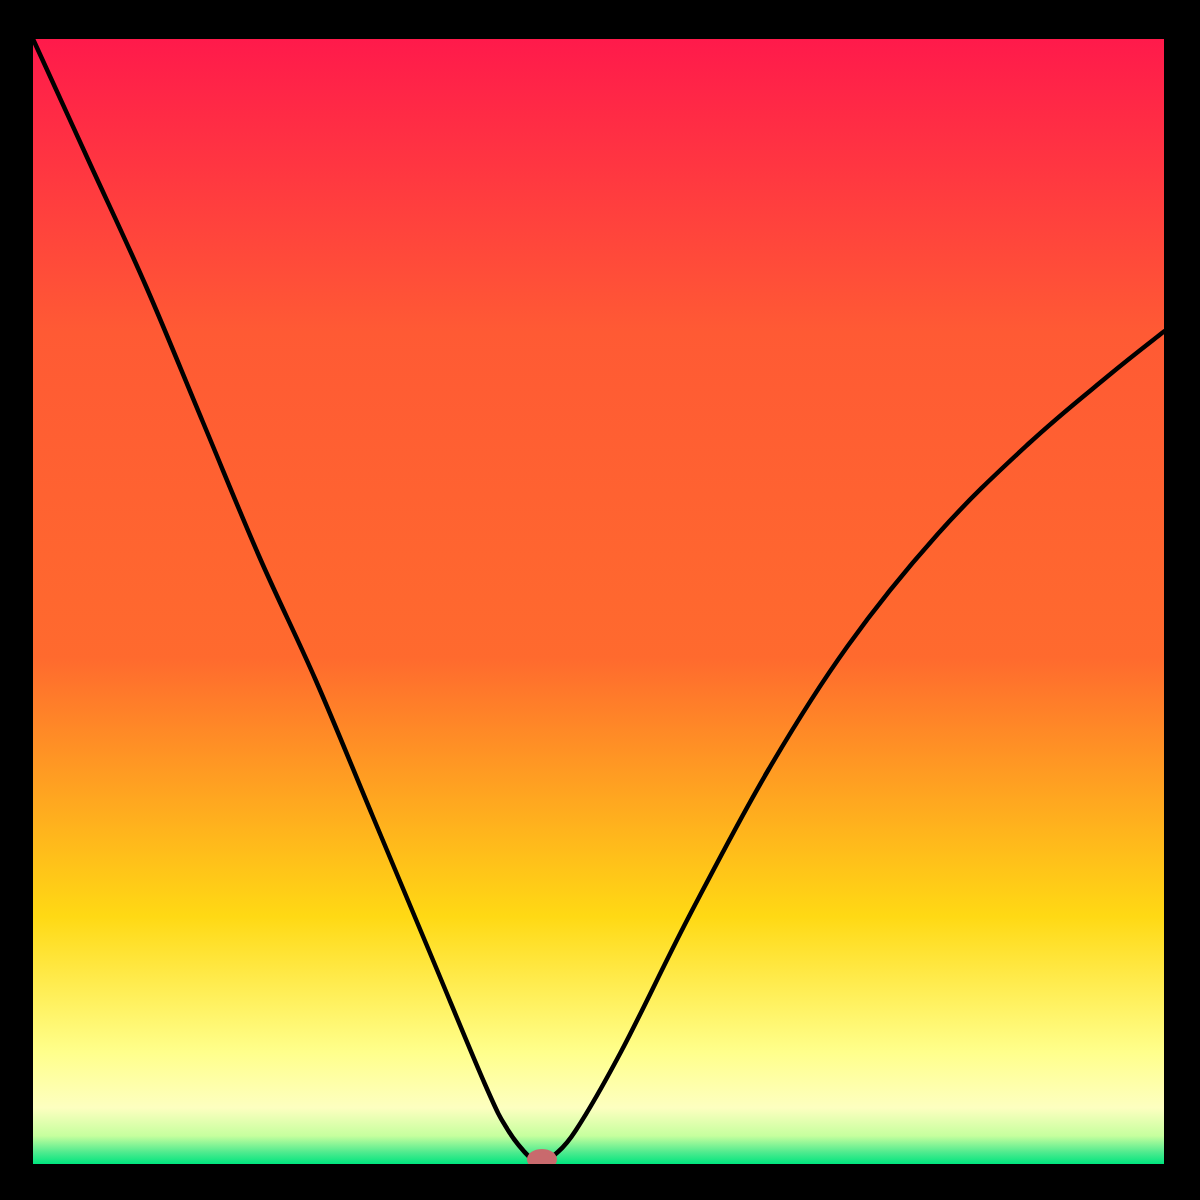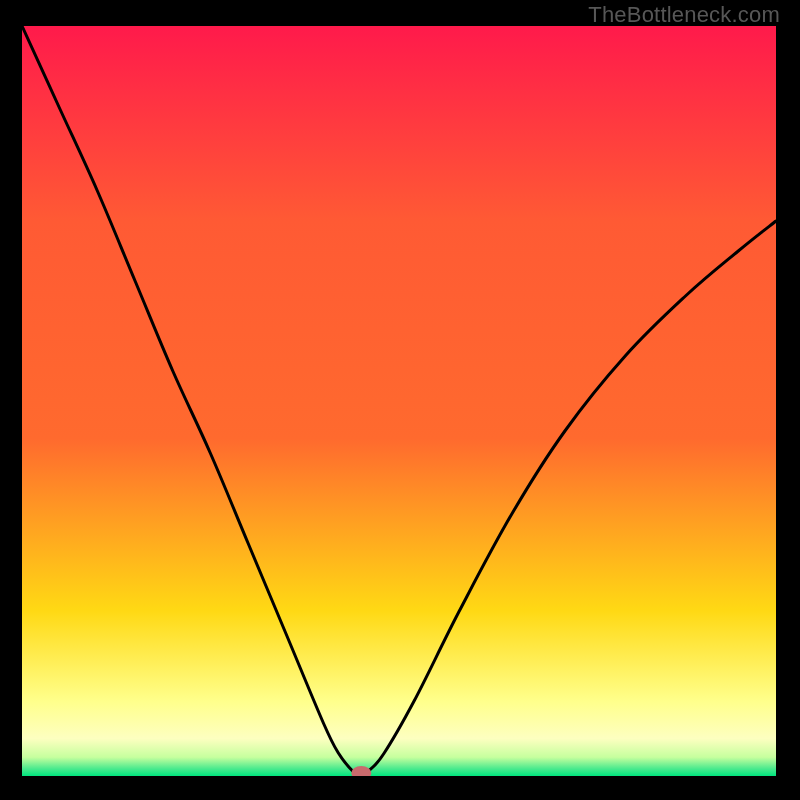--- a/index.html
+++ b/index.html
@@ -38,21 +38,20 @@
   svg {
     display: block;
     width: 100%;
     height: 100%;
   }
 </style>
 </head>
 <body>
 
 <div class="outer">
-  <div class="watermark">TheBottleneck.com</div>
 
   <div class="plot-frame">
     <svg viewBox="0 0 754 750" preserveAspectRatio="none">
       <defs>
         <linearGradient id="bg-grad" x1="0" y1="0" x2="0" y2="1">
           <stop id="g0" offset="0%" stop-color="#ff1a4b"></stop>
           <stop id="g1" offset="26%" stop-color="#ff5a34"></stop>
           <stop id="g2" offset="55%" stop-color="#ff6a2e"></stop>
           <stop id="g3" offset="78%" stop-color="#ffd914"></stop>
           <stop id="g4" offset="90%" stop-color="#ffff8b"></stop>

